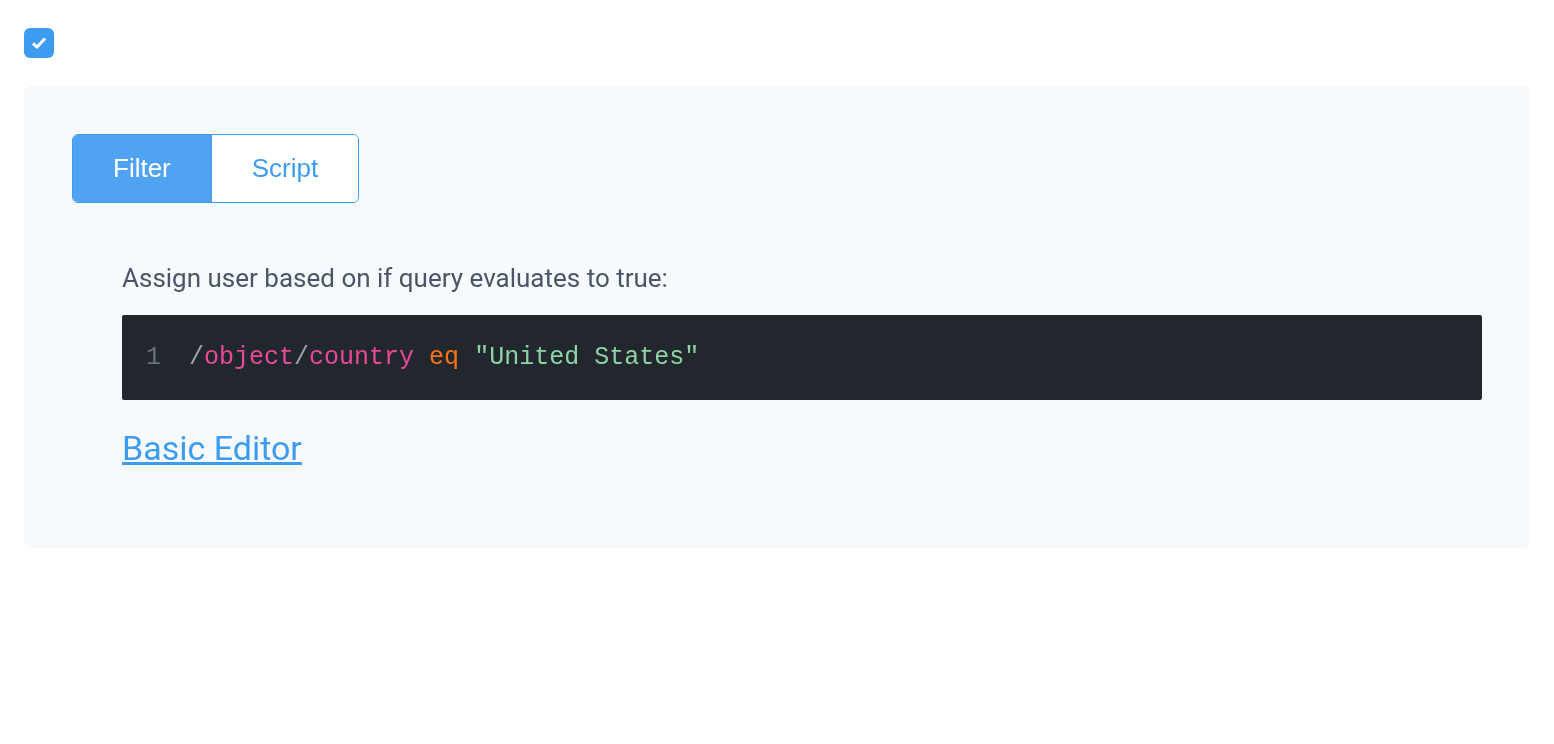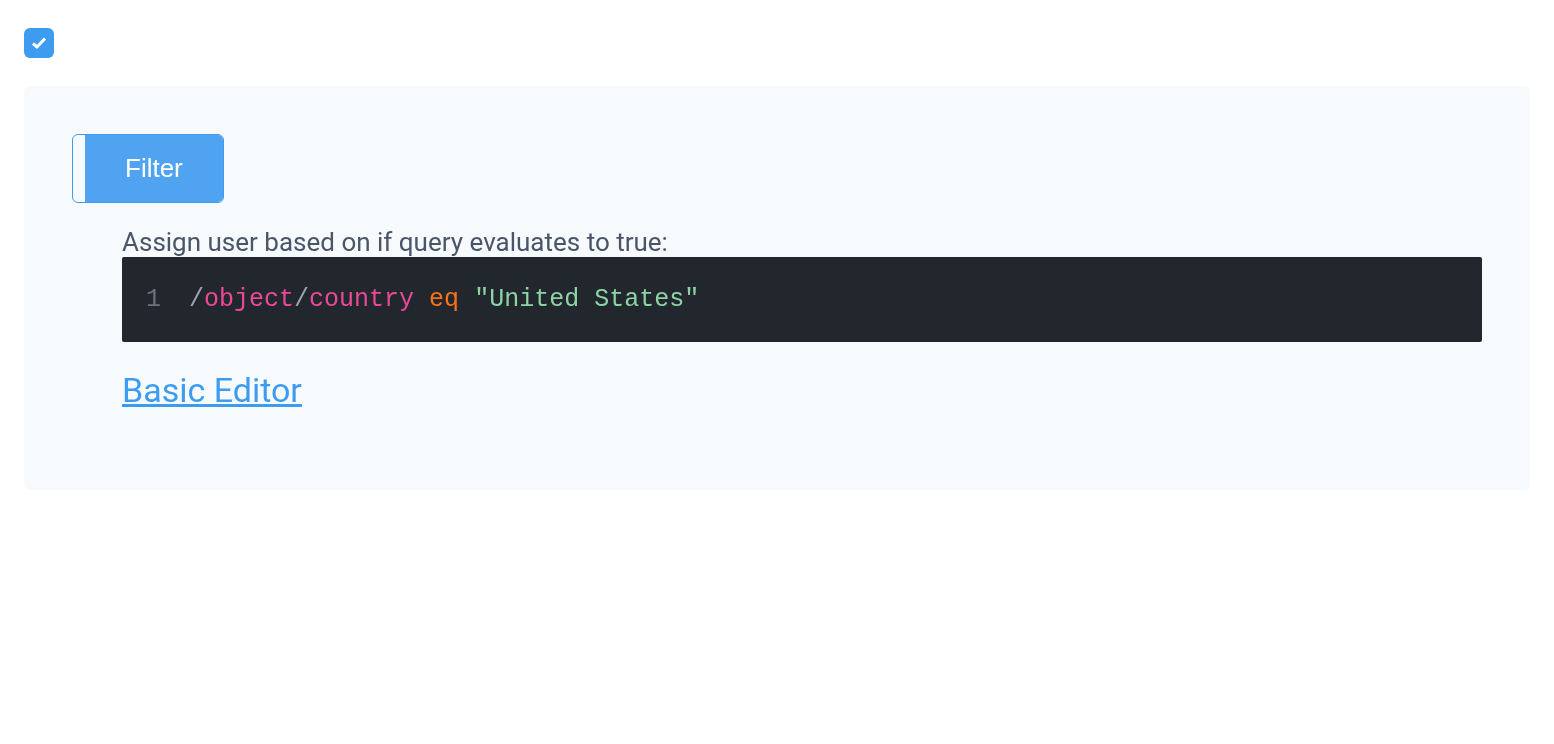--- a/index.html
+++ b/index.html
@@ -45,22 +45,21 @@
       background: #f7fafc;
       border-radius: 6px;
       padding: 48px 48px 80px 48px;
       margin-left: 0;
     }
     .tabs {
       display: inline-flex;
       border: 1px solid #3e9cf0;
       border-radius: 6px;
       overflow: hidden;
-      margin-bottom: 24px;
-      padding-left: 12px;
+      margin-bottom: 60px;
     }
     .tab {
       padding: 18px 40px;
       font-size: 26px;
       font-weight: 400;
       cursor: pointer;
       background: #ffffff;
       color: #3e9cf0;
       border: none;
     }
@@ -71,20 +70,21 @@
     .tab + .tab {
       border-left: 1px solid #3e9cf0;
     }
     .content {
       padding-left: 50px;
     }
     .instruction {
       font-size: 26px;
       color: #4a5568;
       font-weight: 400;
+      margin-bottom: 22px;
     }
     .code-editor {
       background: #22272e;
       border-radius: 2px;
       padding: 28px 24px;
       display: flex;
       align-items: center;
       font-family: "SFMono-Regular", Consolas, "Liberation Mono", Menlo, Courier, monospace;
       font-size: 25px;
       margin-bottom: 28px;
@@ -116,20 +116,21 @@
   <div class="checkbox">
     <svg viewBox="0 0 16 16">
       <polyline points="2,8.5 6,12 14,3.5"></polyline>
     </svg>
   </div>
 </div>
 
 <div class="panel">
   <div class="tabs">
     <button class="tab active">Filter</button>
+    <button class="tab">Script</button>
   </div>
 
   <div class="content">
     <div class="instruction">Assign user based on if query evaluates to true:</div>
 
     <div class="code-editor">
       <span class="line-number">1</span>
       <span class="code-line"><span class="tok-slash">/</span><span class="tok-path">object</span><span class="tok-slash">/</span><span class="tok-path">country</span><span class="tok-kw"> </span><span class="tok-kw">eq</span><span class="tok-kw"> </span><span class="tok-str">"United States"</span></span>
     </div>
 

